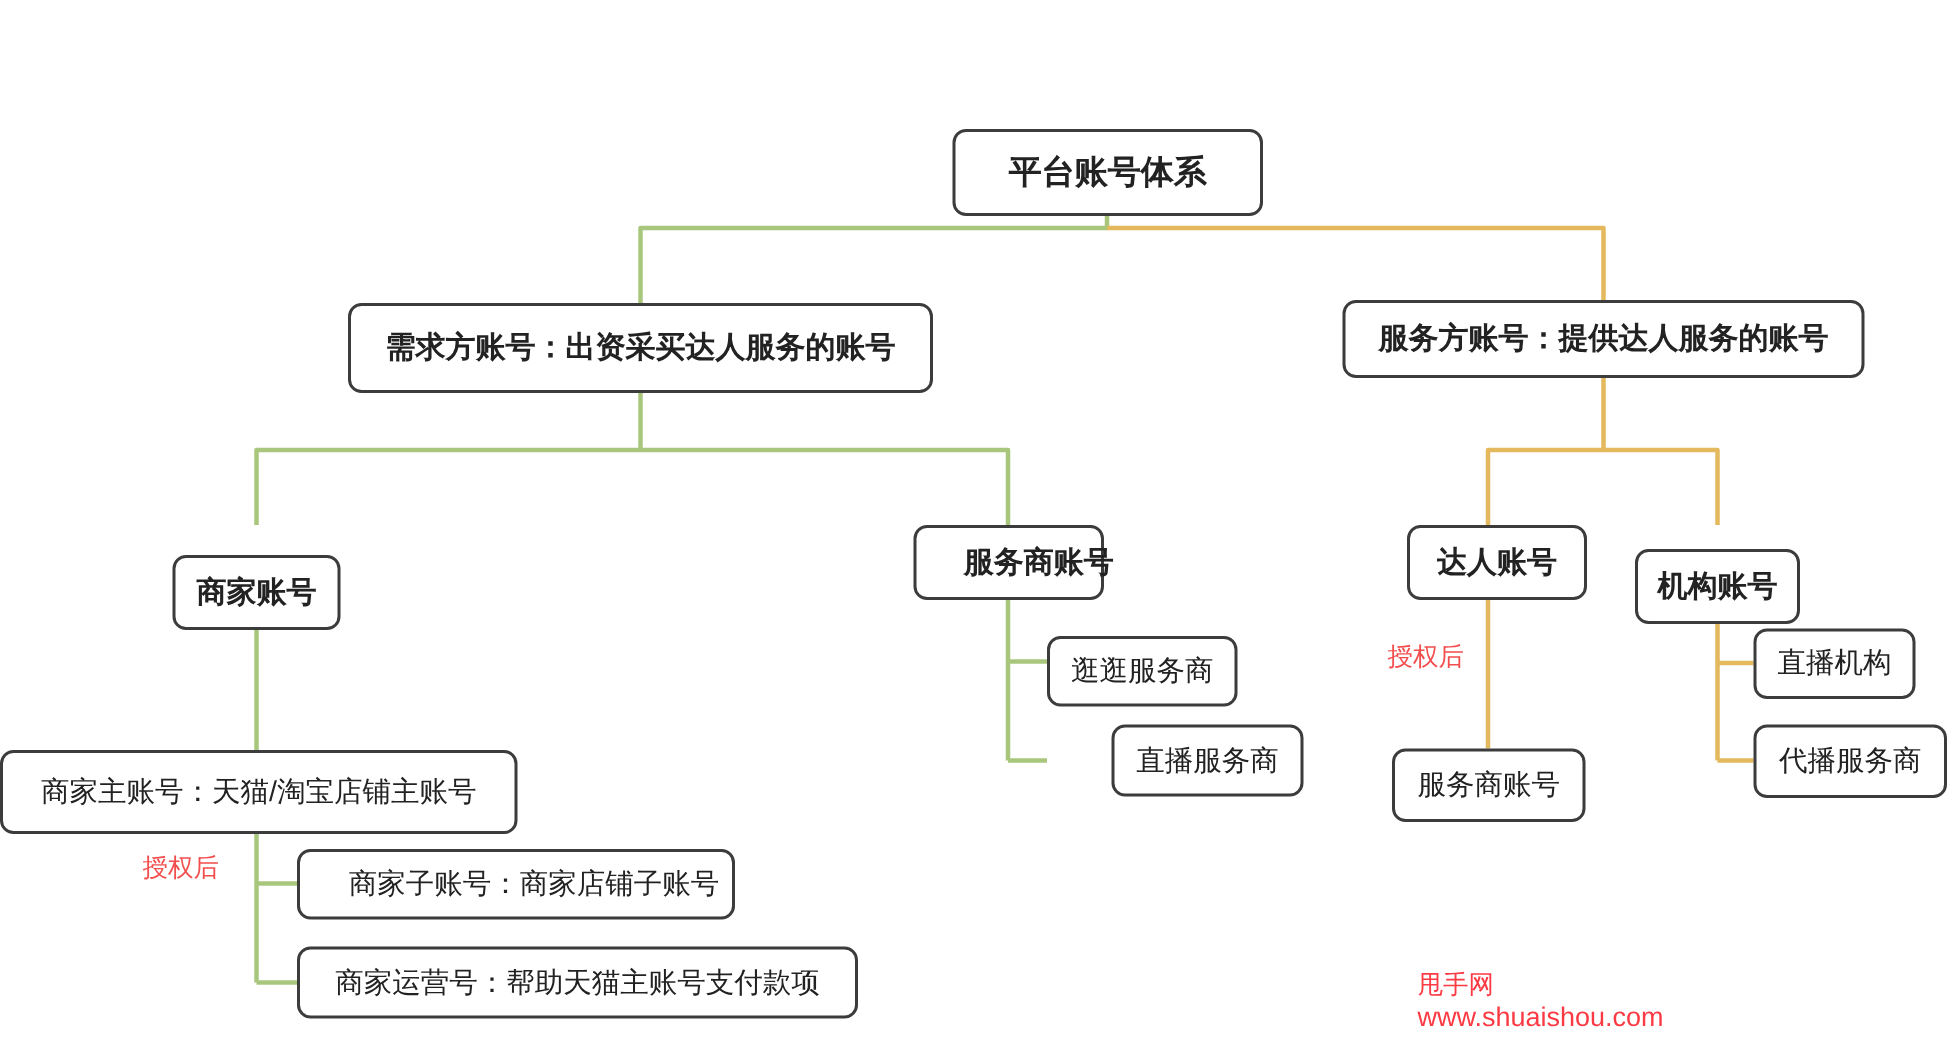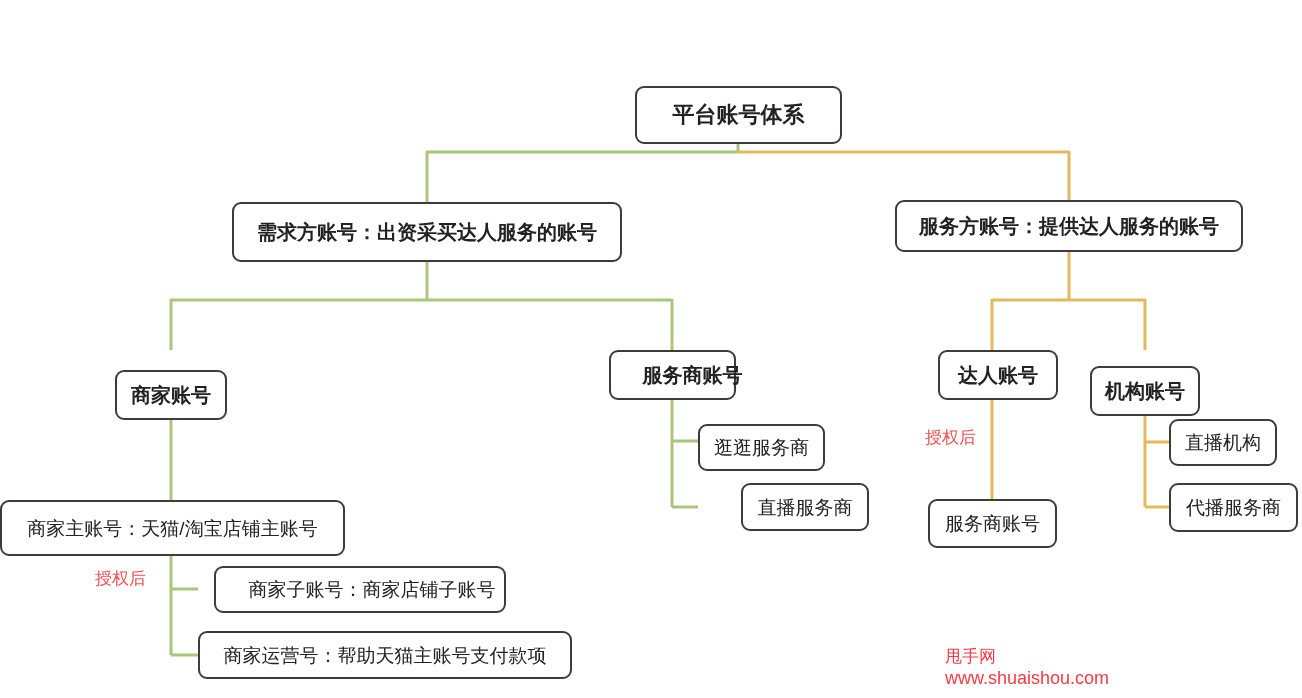--- a/index.html
+++ b/index.html
@@ -94,21 +94,21 @@
 
   <div class="node bold" style="left:115px;top:350px;width:112px;height:50px;margin-top:20px;">商家账号</div>
   <div class="node bold" style="left:609px;top:350px;width:127px;height:50px;padding-left:40px;">服务商账号</div>
   <div class="node bold" style="left:938px;top:350px;width:120px;height:50px;">达人账号</div>
   <div class="node bold" style="left:1090px;top:350px;width:110px;height:50px;margin-top:16px;">机构账号</div>
 
   <div class="node leaf" style="left:698px;top:424px;width:127px;height:47px;">逛逛服务商</div>
   <div class="node leaf" style="left:697px;top:483px;width:128px;height:48px;margin-left:44px;">直播服务商</div>
 
   <div class="node leaf" style="left:0px;top:500px;width:345px;height:56px;">商家主账号：天猫/淘宝店铺主账号</div>
-  <div class="node leaf" style="left:214px;top:566px;width:292px;height:47px;padding-left:24px;">商家子账号：商家店铺子账号</div>
+  <div class="node leaf" style="left:198px;top:566px;width:292px;height:47px;padding-left:24px;">商家子账号：商家店铺子账号</div>
   <div class="node leaf" style="left:198px;top:631px;width:374px;height:48px;">商家运营号：帮助天猫主账号支付款项</div>
 
   <div class="node leaf" style="left:928px;top:499px;width:129px;height:49px;">服务商账号</div>
   <div class="node leaf" style="left:1169px;top:419px;width:108px;height:47px;">直播机构</div>
   <div class="node leaf" style="left:1169px;top:483px;width:129px;height:49px;">代播服务商</div>
 
   <div class="annotation" style="left:95px;top:567px;">授权后</div>
   <div class="annotation" style="left:925px;top:426px;">授权后</div>
 
   <div class="watermark">

